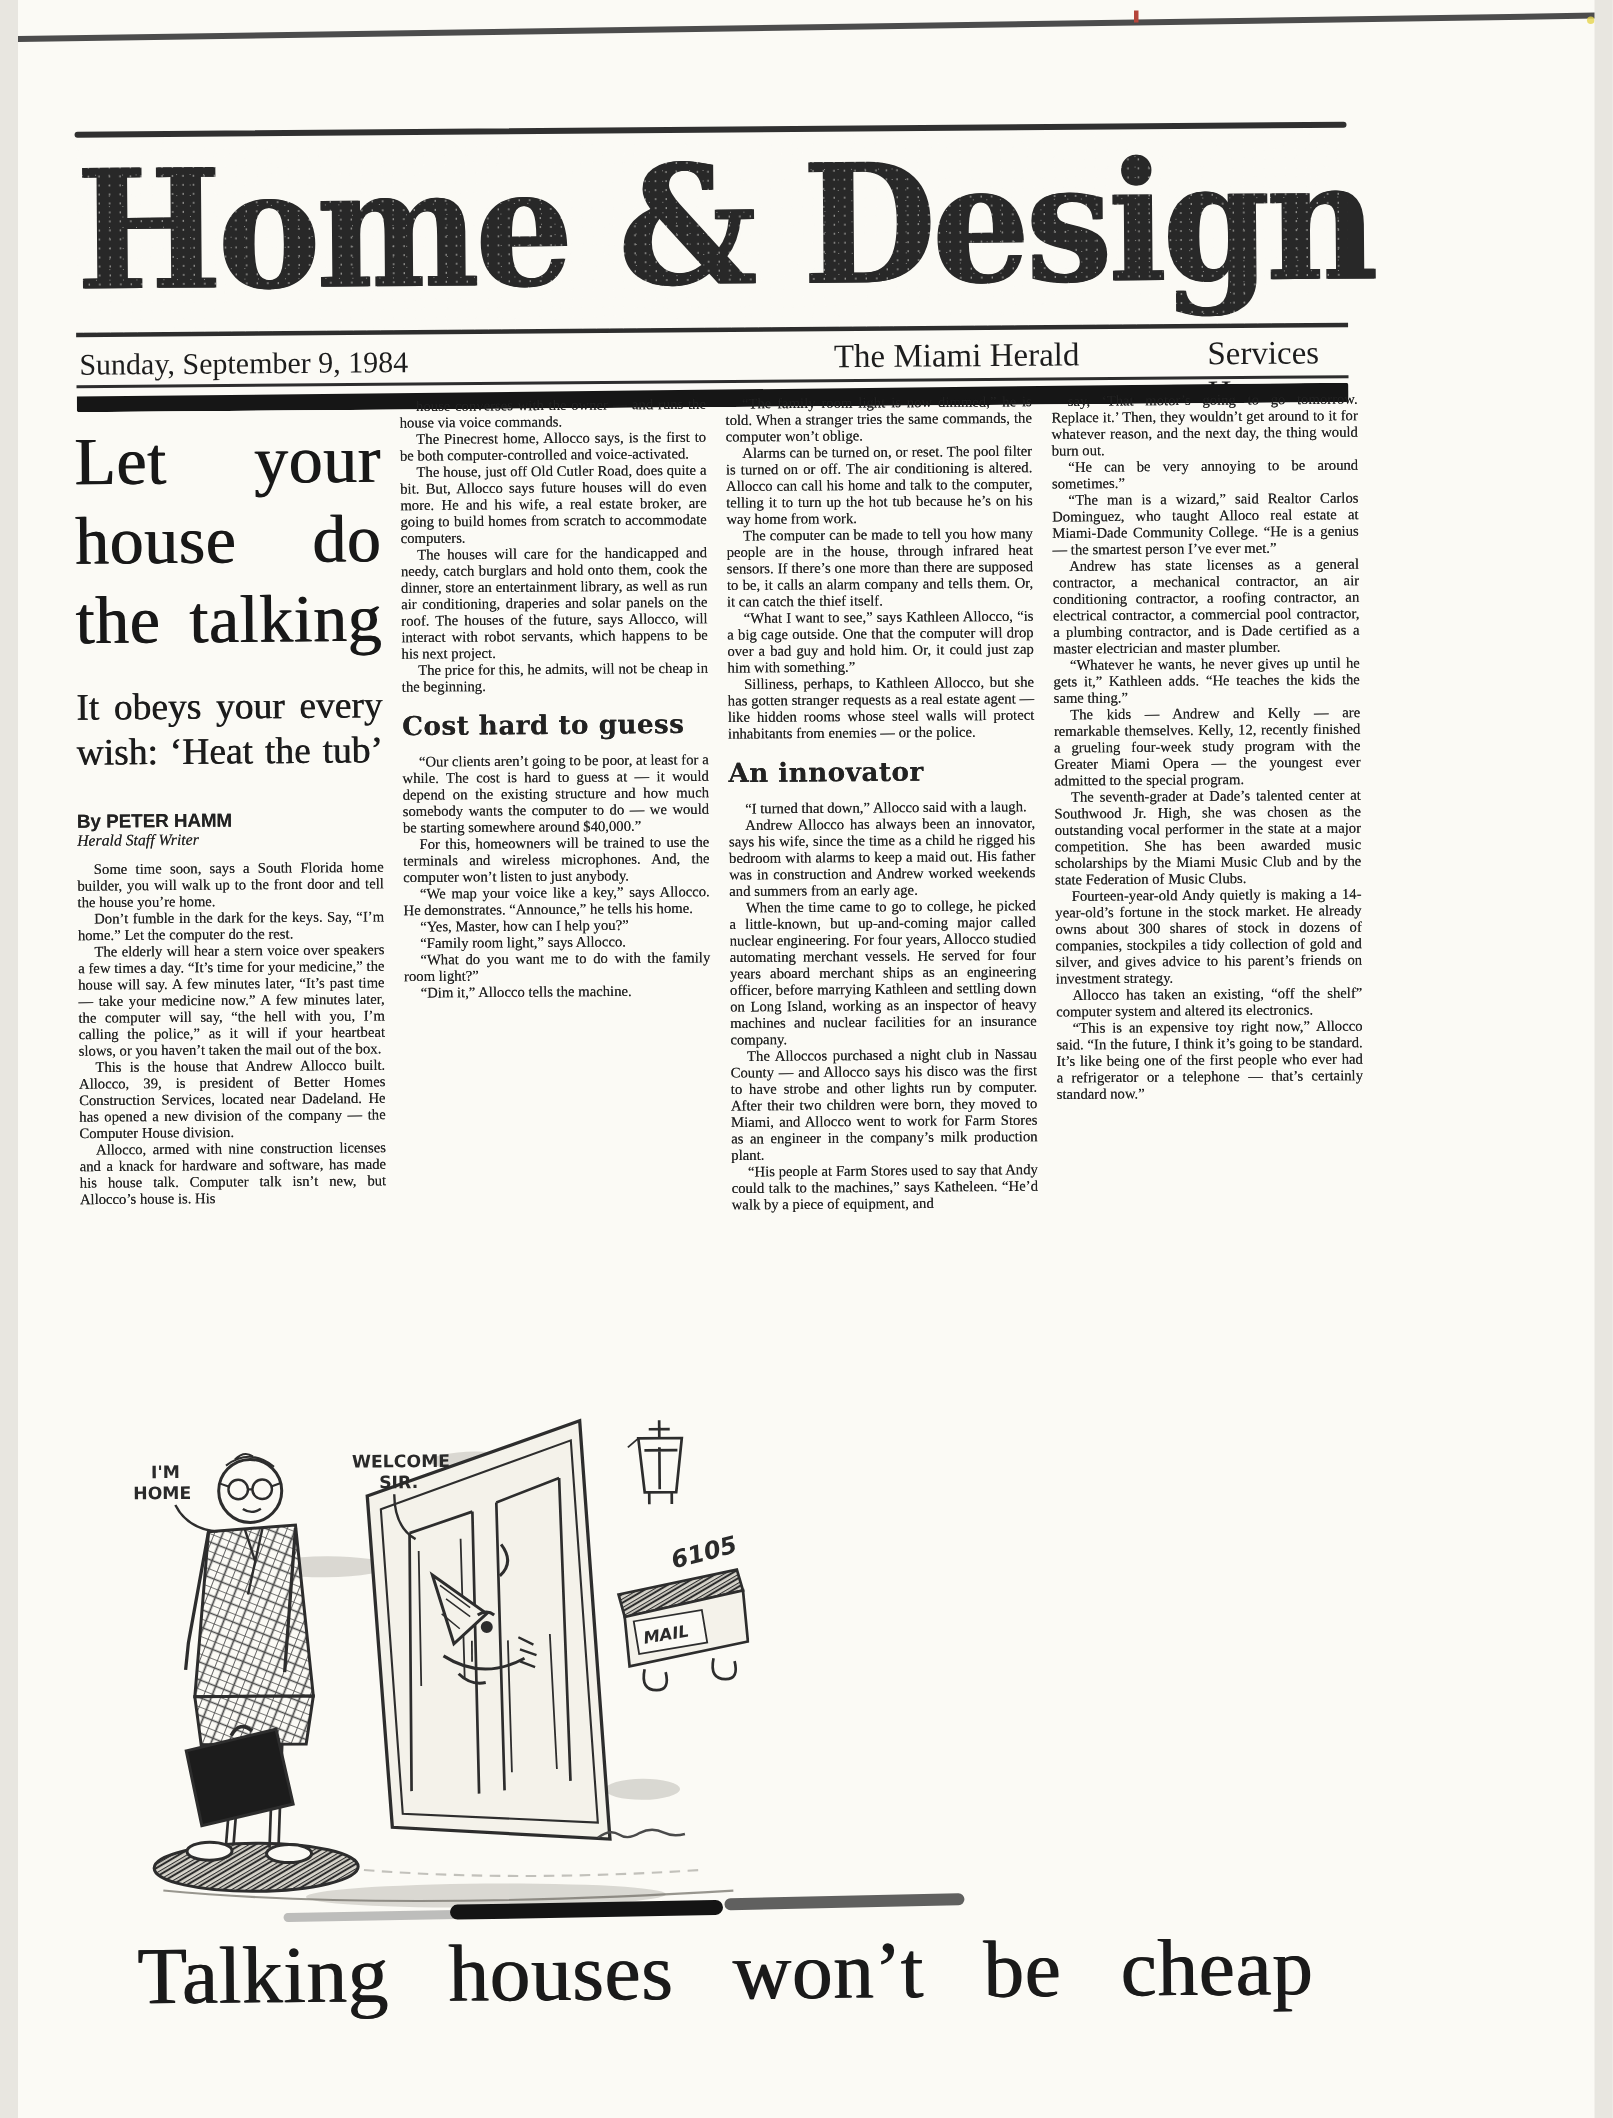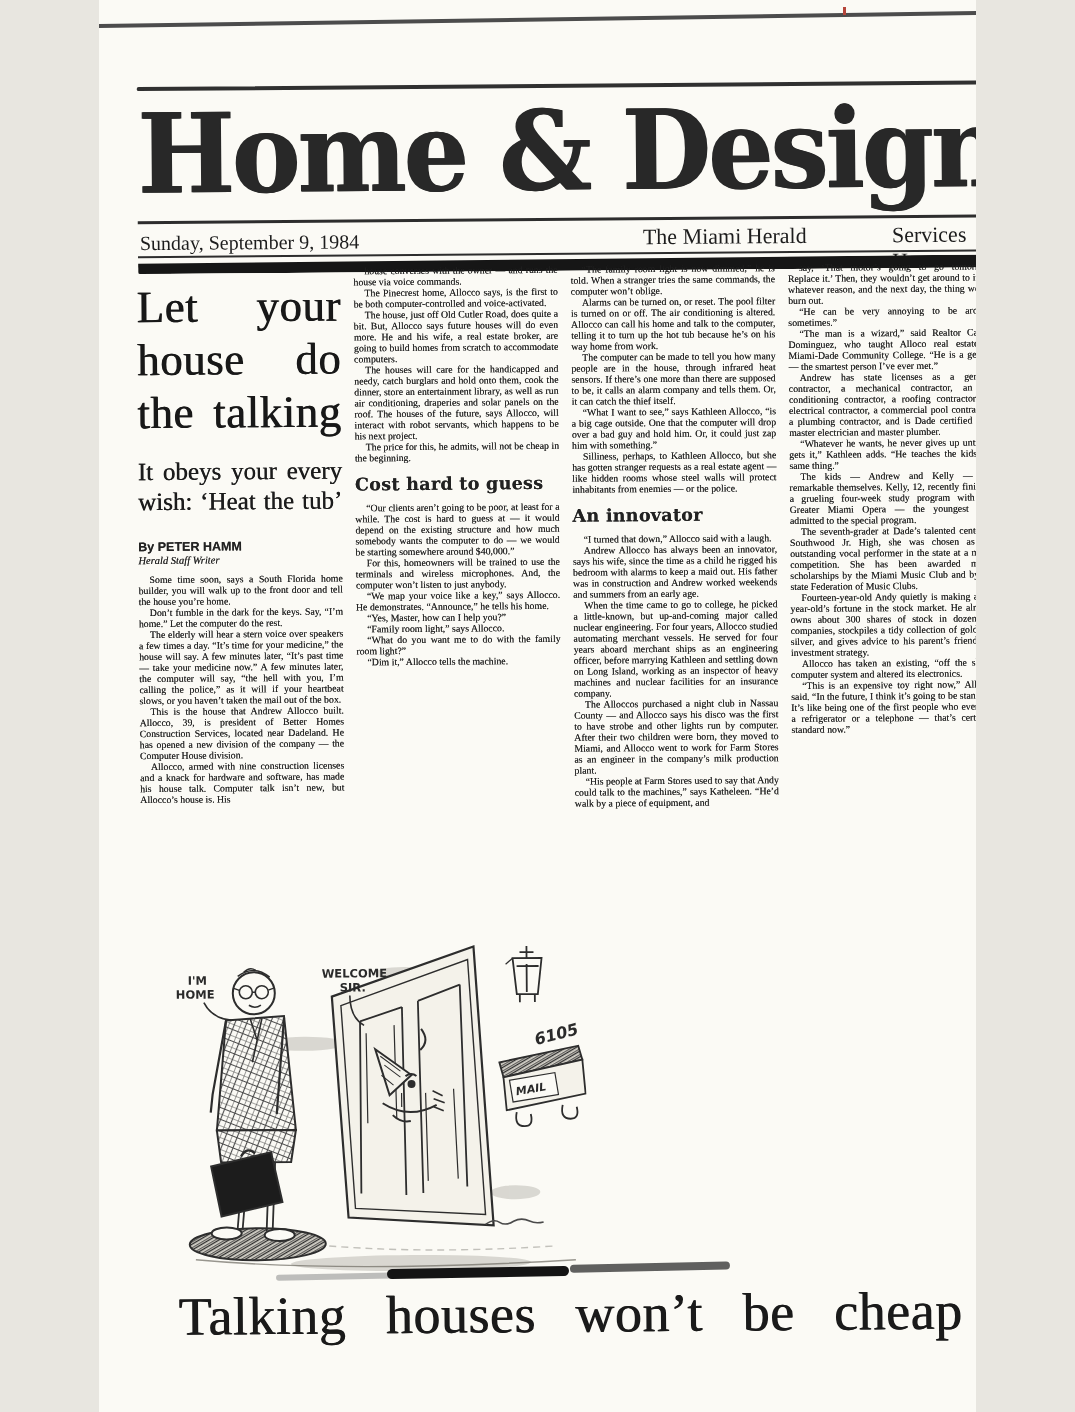--- a/index.html
+++ b/index.html
@@ -1,17 +1,17 @@
 <!DOCTYPE html>
 <html><head>
 <meta charset="utf-8">
 <style>
   html,body { margin:0; padding:0; background:#e8e6e0; }
   .page {
-    position:relative; width:877px; height:1412px; margin:0 auto;
+    position:relative; width:1051px; height:1412px; margin:0 auto;
     background:#fbfaf5; overflow:hidden;
     font-family:"Liberation Serif", serif; color:#1d1d1d;
   }
   .rot { position:absolute; inset:0; transform:rotate(-0.45deg); transform-origin:50% 45%; }
 
   
   .top-edge { position:absolute; left:-8px; top:16px; width:1095px; height:3.5px;
     background:#4c4c4c; transform:rotate(-0.85deg); }
   .mark-red { position:absolute; left:744px; top:7px; width:3px; height:8px; background:#b5453a; }
   .mark-yellow { position:absolute; left:1046px; top:11px; width:5px; height:5px;

